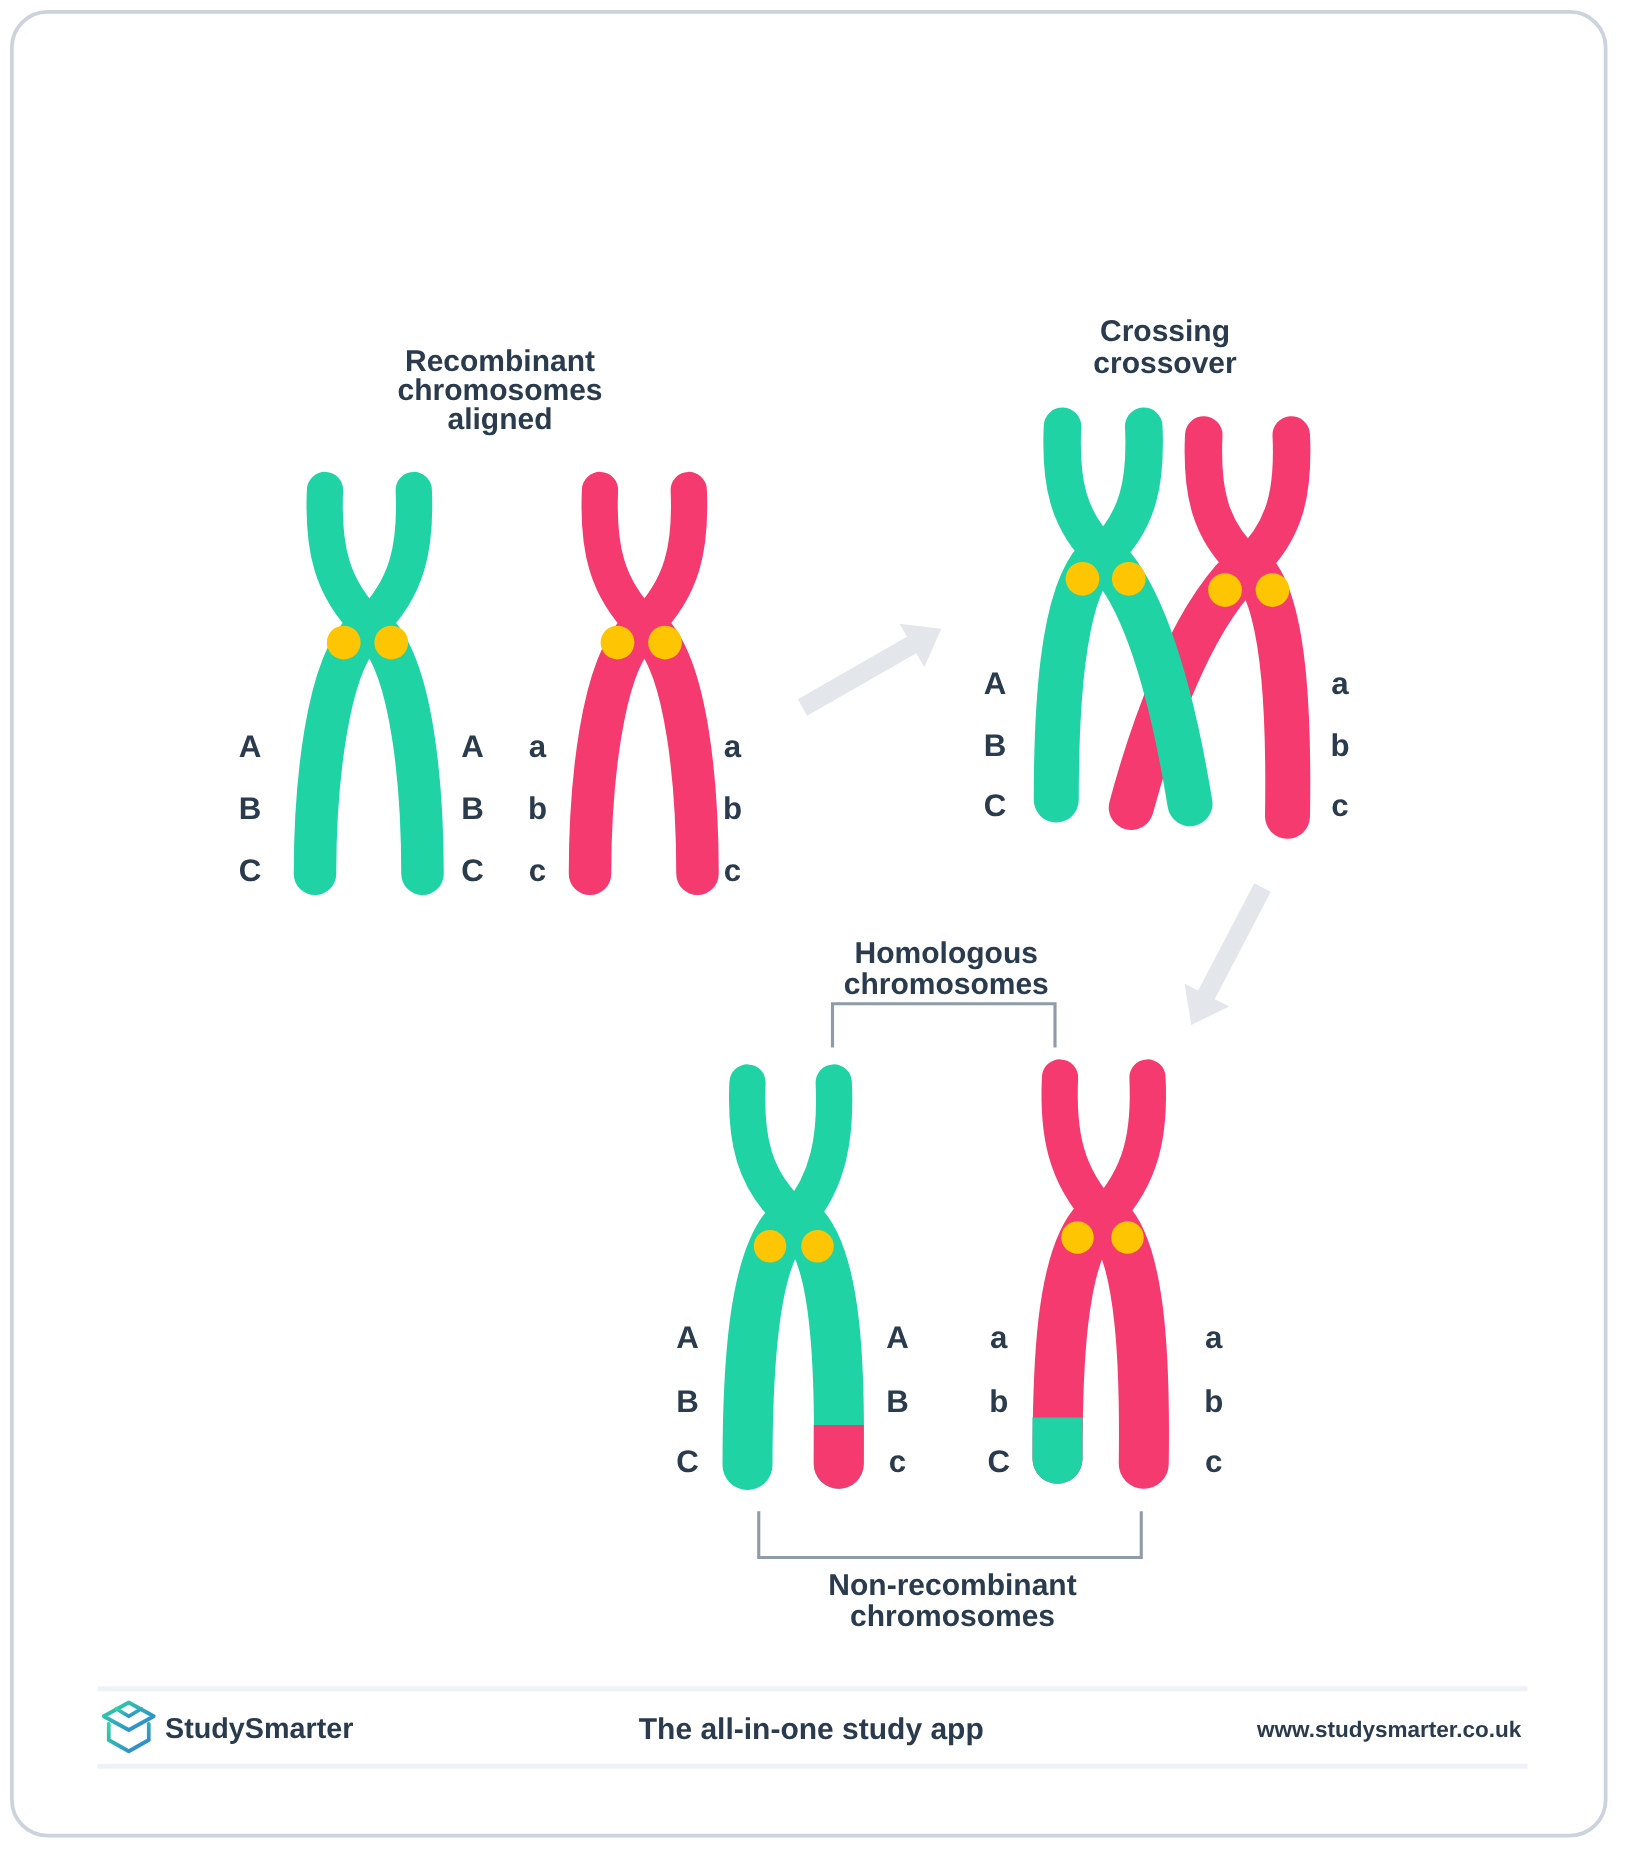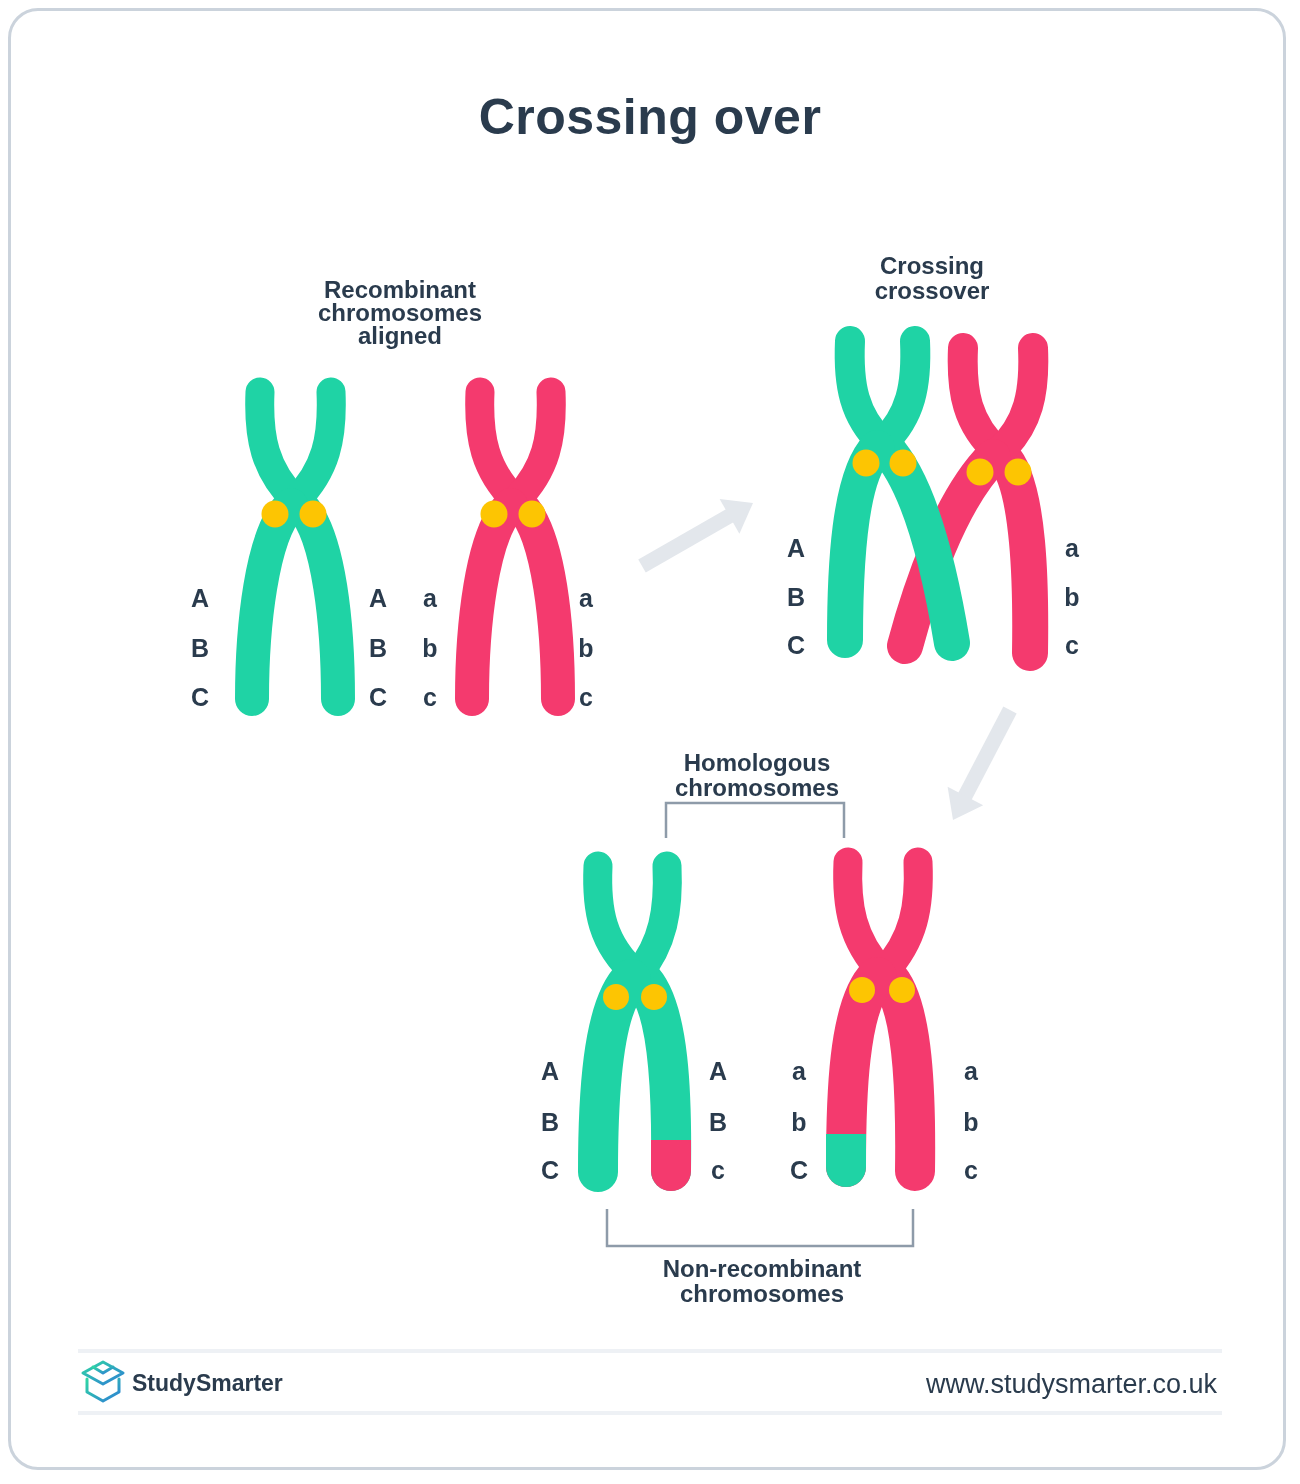--- a/index.html
+++ b/index.html
@@ -12,21 +12,21 @@
               font-size:50px;font-weight:700;white-space:nowrap;letter-spacing:0.5px;}
   .sec-title{position:absolute;transform:translate(-50%,-50%);font-size:24px;font-weight:700;
              white-space:nowrap;}
   .lbl{position:absolute;transform:translate(-50%,-50%);font-size:25px;font-weight:700;}
   .footer-line{position:absolute;left:78px;width:1144px;height:4px;background:#EEF1F5;}
   .footer-brand{position:absolute;left:132px;top:1383px;transform:translateY(-50%);
                 font-size:23px;font-weight:600;white-space:nowrap;}
   .footer-tagline{position:absolute;left:649px;top:1384px;transform:translate(-50%,-50%);
                   font-size:24px;font-weight:700;white-space:nowrap;}
   .footer-site{position:absolute;right:83px;top:1384px;transform:translateY(-50%);
-               font-size:27px;font-weight:400;white-space:nowrap;margin-left:48px;}
+               font-size:18px;font-weight:700;white-space:nowrap;margin-left:48px;}
 </style>
 </head>
 <body>
 
 <div class="canvas">
 
   <div class="card-border"></div>
 
   <svg class="shapes" width="1300" height="1484" viewBox="0 0 1300 1484">
     <defs>
@@ -105,21 +105,20 @@
     <path d="M 666,838 L 666,803 L 844,803 L 844,838" fill="none" stroke="#8E9BA9" stroke-width="2.5"></path>
     <path d="M 607,1209 L 607,1246 L 913,1246 L 913,1209" fill="none" stroke="#8E9BA9" stroke-width="2.5"></path>
 
     <g fill="none" stroke="url(#logoGrad)" stroke-width="3" stroke-linejoin="round" stroke-linecap="round">
       <path d="M 103,1362 L 123,1373 L 103,1384 L 83,1373 Z"></path>
       <path d="M 93,1367 L 103,1373 L 113,1367"></path>
       <path d="M 87,1379 L 87,1392 L 103,1401 L 119,1392 L 119,1379"></path>
     </g>
   </svg>
 
-  <div class="main-title">Crossing over</div>
 
   <div class="sec-title" style="left:400px;top:290px">Recombinant</div>
   <div class="sec-title" style="left:400px;top:313px">chromosomes</div>
   <div class="sec-title" style="left:400px;top:336px">aligned</div>
 
   <div class="lbl" style="left:200px;top:598px">A</div>
   <div class="lbl" style="left:200px;top:648px">B</div>
   <div class="lbl" style="left:200px;top:697px">C</div>
   <div class="lbl" style="left:378px;top:598px">A</div>
   <div class="lbl" style="left:378px;top:648px">B</div>
@@ -155,15 +154,16 @@
   <div class="lbl" style="left:799px;top:1071px">a</div>
   <div class="lbl" style="left:799px;top:1122px">b</div>
   <div class="lbl" style="left:799px;top:1170px">C</div>
   <div class="lbl" style="left:971px;top:1071px">a</div>
   <div class="lbl" style="left:971px;top:1122px">b</div>
   <div class="lbl" style="left:971px;top:1170px">c</div>
 
   <div class="footer-line" style="top:1349px"></div>
   <div class="footer-line" style="top:1411px"></div>
   <div class="footer-brand">StudySmarter</div>
+  <div class="footer-tagline">The all-in-one study app</div>
   <div class="footer-site">www.studysmarter.co.uk</div>
 
 </div>
 
 </body></html>

